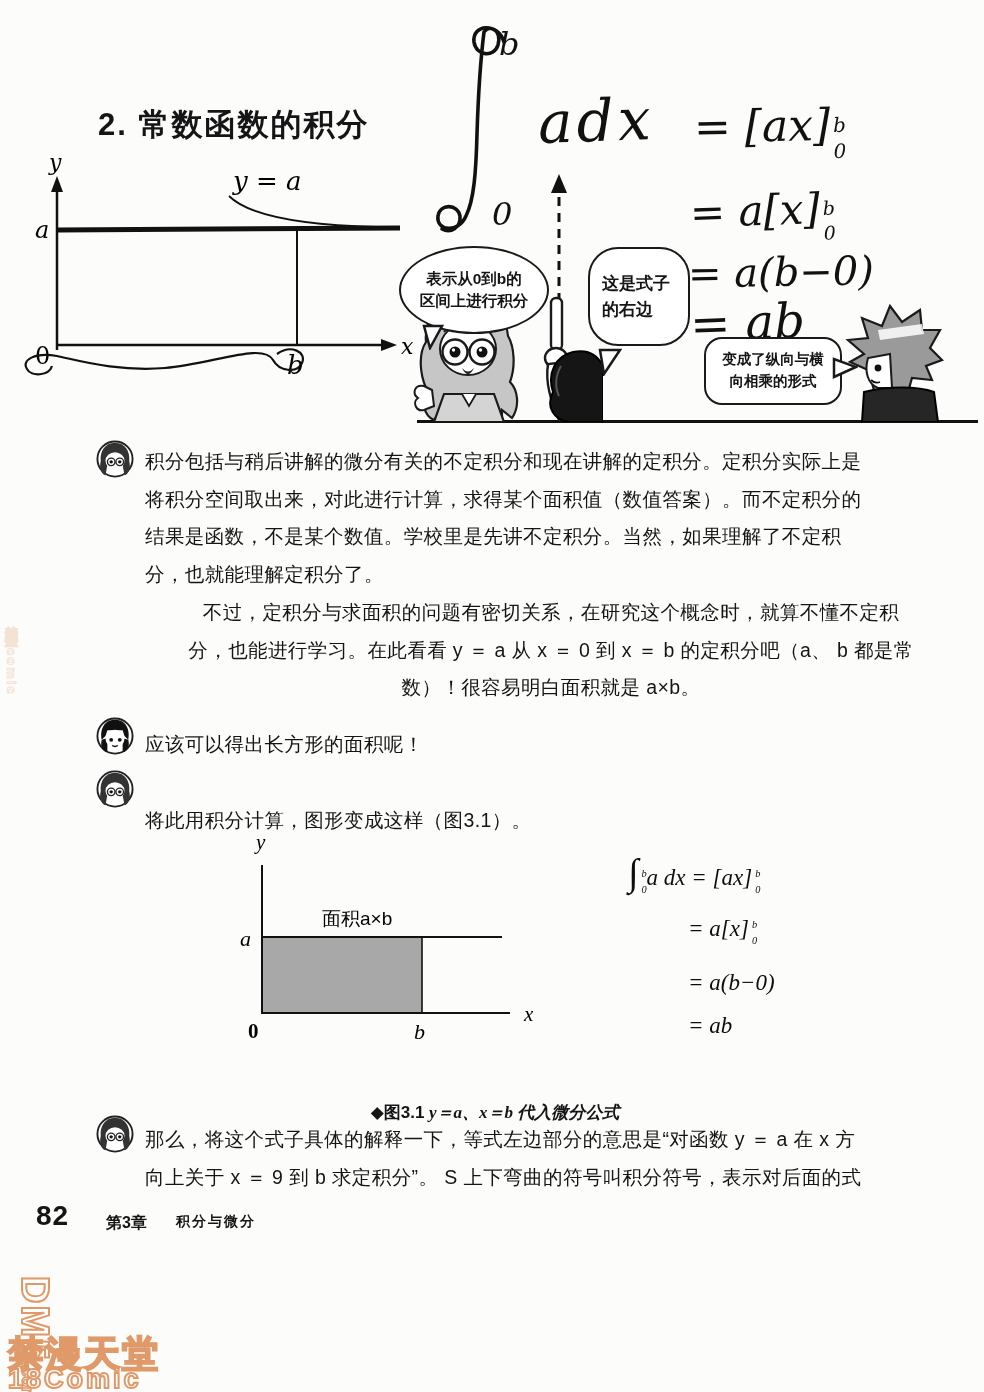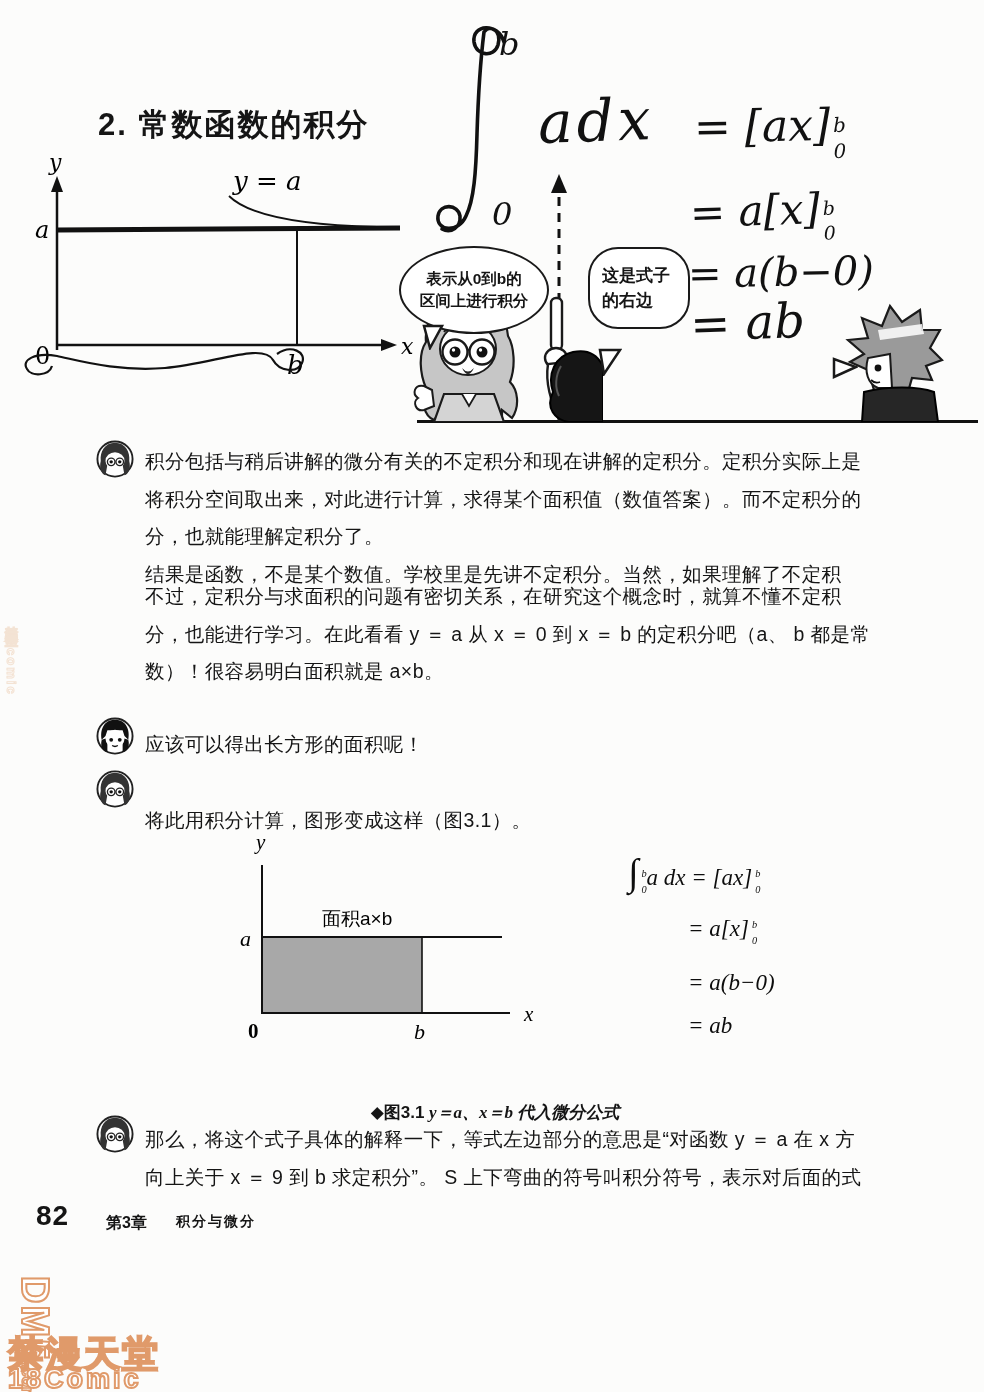--- a/index.html
+++ b/index.html
@@ -20,21 +20,21 @@
   .hline4{left:690px; top:298px; font-size:48px; transform:rotate(-2deg);}
   .int-b{left:499px; top:28px; font-size:32px;}
   .int-0{left:492px; top:198px; font-size:32px;}
   .ss{display:inline-flex; flex-direction:column; align-items:flex-start; vertical-align:6px; line-height:1; margin-left:3px;}
   .ss .t{font-size:0.45em; font-style:italic; transform:translateY(-2px);}
   .ss .b{font-size:0.45em; transform:translateY(4px);}
   
   .bub{position:absolute; background:#fff; border:2.5px solid #1a1a1a; font-weight:bold;
        display:flex; flex-direction:column; justify-content:center; align-items:center; text-align:right; z-index:6;}
   .bub1{left:399px; top:246px; width:146px; height:84px; border-radius:50%; font-size:15.5px; line-height:1.45;}
-  .bub2{left:588px; top:247px; width:102px; height:82px; border-radius:30px; font-size:17px; line-height:1.5; align-items:flex-start; padding-left:12px; box-sizing:border-box; text-align:left;}
+  .bub2{left:588px; top:247px; width:102px; height:99px; border-radius:30px; font-size:17px; line-height:1.5; align-items:flex-start; padding-left:12px; box-sizing:border-box; text-align:left;}
   .bub3{left:704px; top:337px; width:134px; height:64px; border-radius:18px; font-size:14.5px; line-height:1.5;}
   .tail{position:absolute; z-index:7;}
   .divider{left:417px; top:420px; width:561px; height:3px; background:#111; z-index:1;}
   .char{z-index:5;}
   
   .ptext{position:absolute; left:145px; width:812px; font-size:19.5px; line-height:37.6px; letter-spacing:0.4px; white-space:nowrap; font-weight:500;}
   .avatar{position:absolute; width:38px; height:38px;}
   
   .figgraph{left:190px; top:833px;}
   .fig-math{position:absolute; font-family:"Liberation Serif","DejaVu Serif",serif; font-style:italic; font-size:23px; color:#0d0d0d; white-space:nowrap;}
@@ -123,20 +123,24 @@
   </svg>
 
   <div class="bub bub2">
     <div>这是式子</div>
     <div>的右边</div>
   </div>
   <svg class="tail" style="left:596px; top:348px;" width="26" height="28">
     <polygon points="4,2 24,2 8,26" fill="#fff" stroke="#1a1a1a" stroke-width="2.5"></polygon>
   </svg>
 
+  <div class="bub bub3">
+    <div>变成了纵向与横</div>
+    <div>向相乘的形式</div>
+  </div>
   <svg class="tail" style="left:832px; top:355px;" width="26" height="26">
     <polygon points="2,4 2,22 24,12" fill="#fff" stroke="#1a1a1a" stroke-width="2.5"></polygon>
   </svg>
 
   <div class="abs divider"></div>
 
   <svg class="abs char" style="left:410px; top:294px;" width="118" height="128" viewBox="0 0 118 128">
     <path d="M58 4 C 28 4 14 26 16 48 C 8 60 10 80 16 94 C 10 106 14 122 24 126 L 34 114 L 30 126 L 44 118 L 44 128 L 92 128 L 92 116 L 102 124 C 110 112 108 96 100 88 C 106 72 104 52 98 42 C 96 18 82 4 58 4 Z" fill="#c6c6c6" stroke="#1a1a1a" stroke-width="2.2"></path>
     <ellipse cx="58" cy="55" rx="28" ry="26" fill="#fff" stroke="#1a1a1a" stroke-width="2"></ellipse>
     <path d="M34 38 C 42 28 74 28 82 38" fill="none" stroke="#1a1a1a" stroke-width="2"></path>
@@ -175,25 +179,25 @@
     <path d="M20 3 C 9 3 4 13 5 22 C 3 30 6 36 10 37 L 12 26 L 28 26 L 30 37 C 34 36 37 30 35 22 C 36 13 31 3 20 3 Z" fill="#333"></path>
     <ellipse cx="20" cy="22" rx="10" ry="9" fill="#fff"></ellipse>
     <circle cx="16" cy="23" r="4" fill="#fff" stroke="#222" stroke-width="1.4"></circle>
     <circle cx="25" cy="23" r="4" fill="#fff" stroke="#222" stroke-width="1.4"></circle>
     <circle cx="16" cy="23" r="1.8" fill="#111"></circle>
     <circle cx="25" cy="23" r="1.8" fill="#111"></circle>
   </svg>
   <div class="ptext" style="top:443px;">
     <div>积分包括与稍后讲解的微分有关的不定积分和现在讲解的定积分。定积分实际上是</div>
     <div>将积分空间取出来，对此进行计算，求得某个面积值（数值答案）。而不定积分的</div>
+    <div>结果是函数，不是某个数值。学校里是先讲不定积分。当然，如果理解了不定积</div>
     <div>分，也就能理解定积分了。</div>
-    <div>结果是函数，不是某个数值。学校里是先讲不定积分。当然，如果理解了不定积</div>
-  </div>
-
-  <div class="ptext" style="top:578px;">
+  </div>
+
+  <div class="ptext" style="top:594px;text-align:center;">
     <div>不过，定积分与求面积的问题有密切关系，在研究这个概念时，就算不懂不定积</div>
     <div>分，也能进行学习。在此看看 y ＝ a 从 x ＝ 0 到 x ＝ b 的定积分吧（a、 b 都是常</div>
     <div>数）！很容易明白面积就是 a×b。</div>
   </div>
 
   <svg class="avatar" style="left:96px; top:717px;" viewBox="0 0 40 40">
     <circle cx="20" cy="20" r="18.5" fill="#fff" stroke="#222" stroke-width="2"></circle>
     <path d="M20 3 C 8 3 4 14 6 24 L 10 20 L 12 14 L 28 14 L 30 20 L 34 24 C 36 14 32 3 20 3 Z" fill="#111"></path>
     <path d="M6 24 C 4 32 8 37 12 37 L 12 22 Z" fill="#111"></path>
     <path d="M34 24 C 36 32 32 37 28 37 L 28 22 Z" fill="#111"></path>

